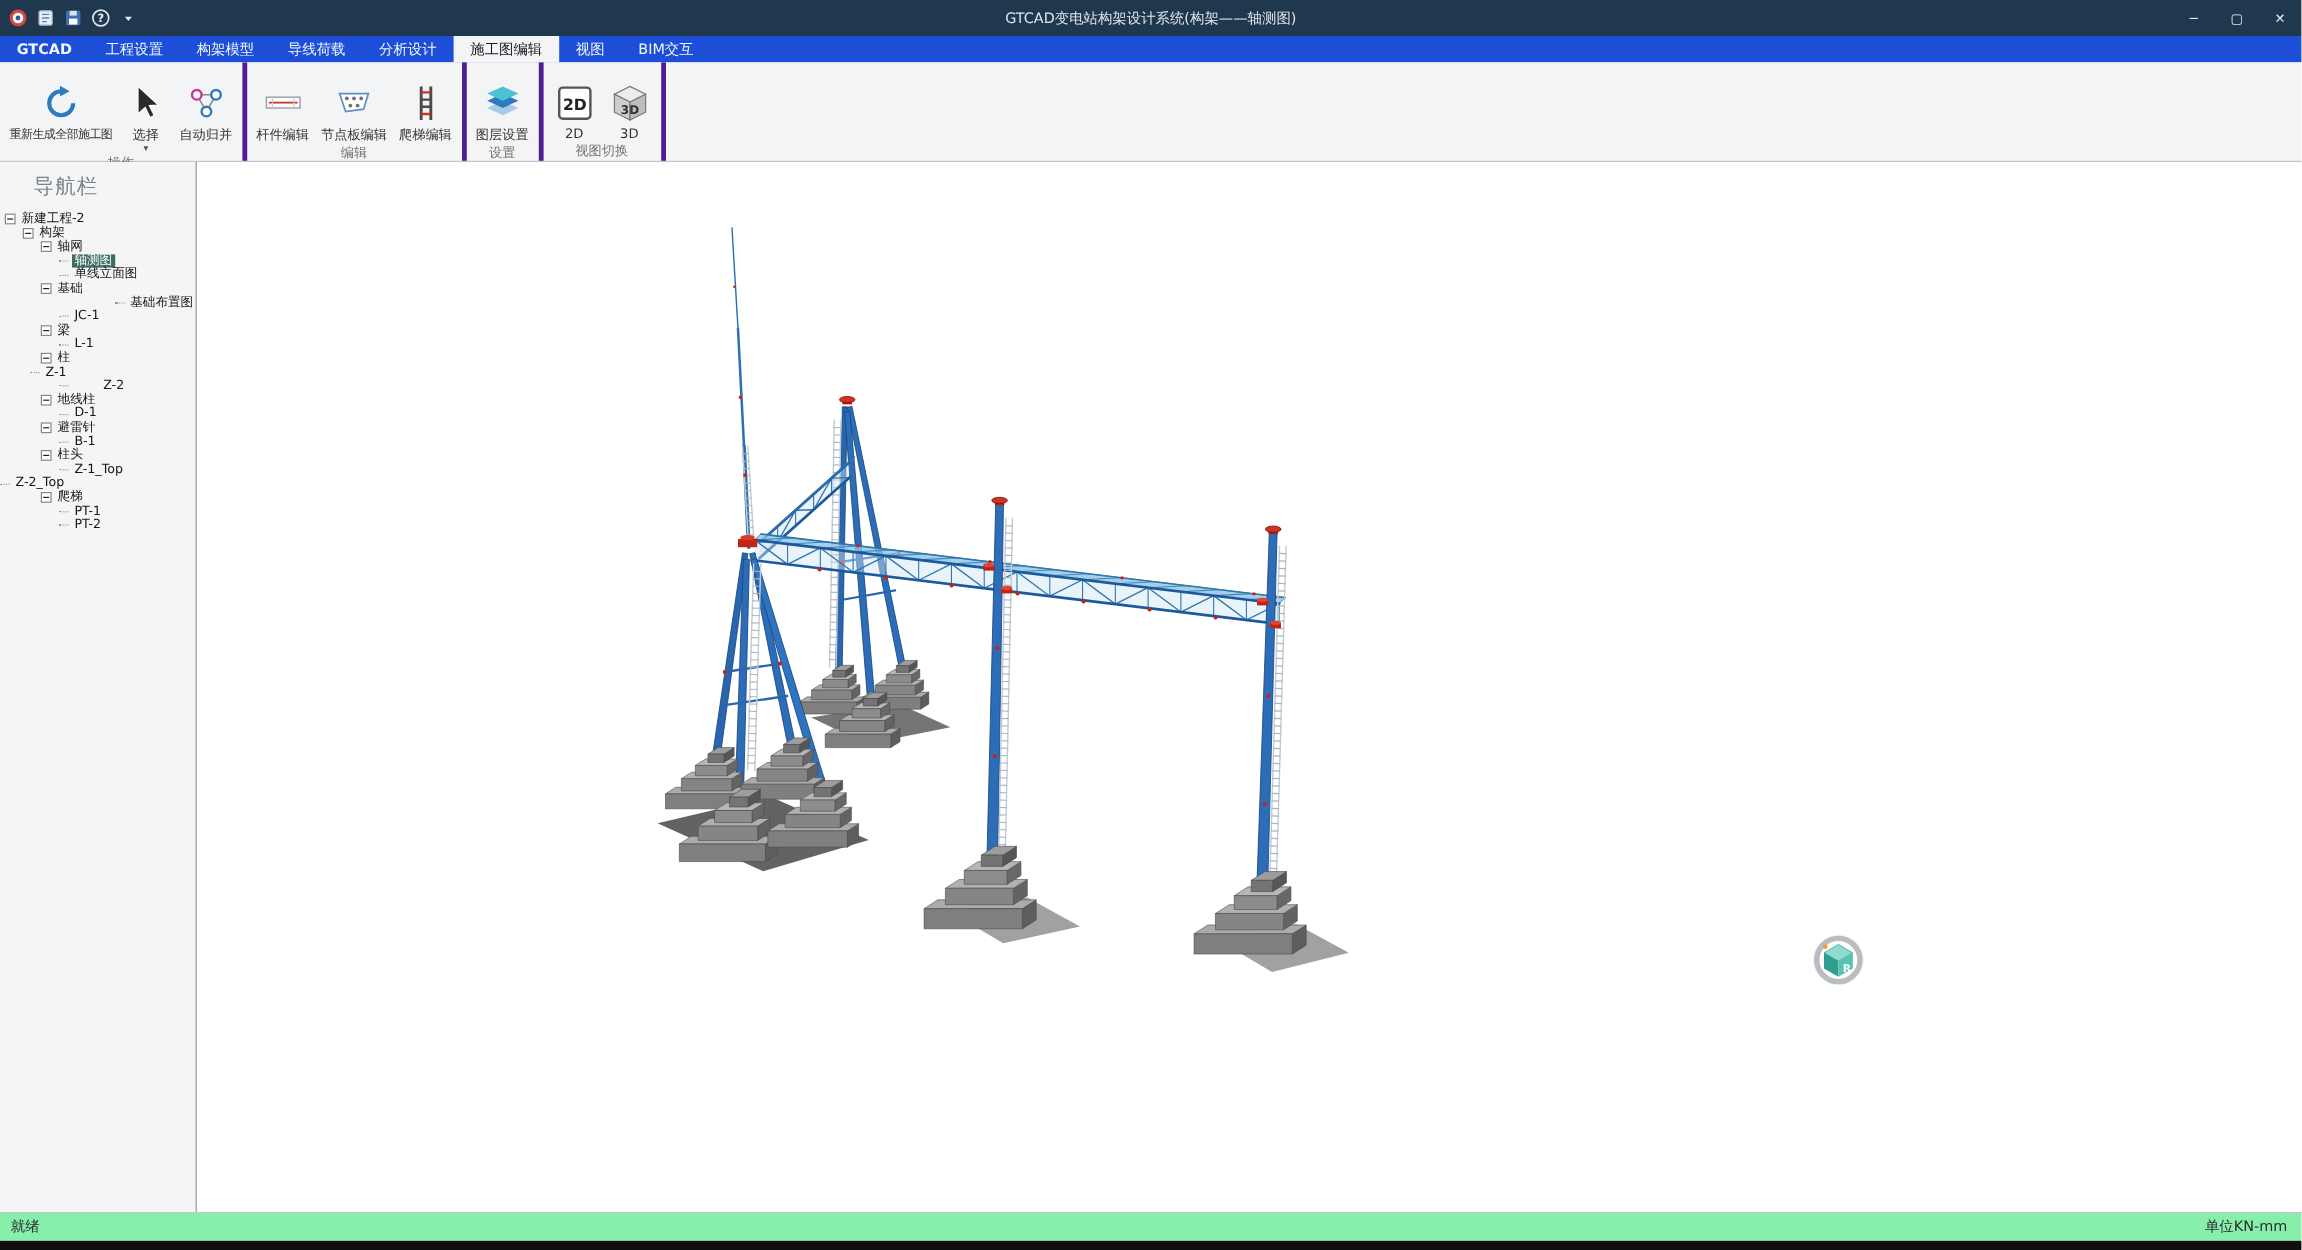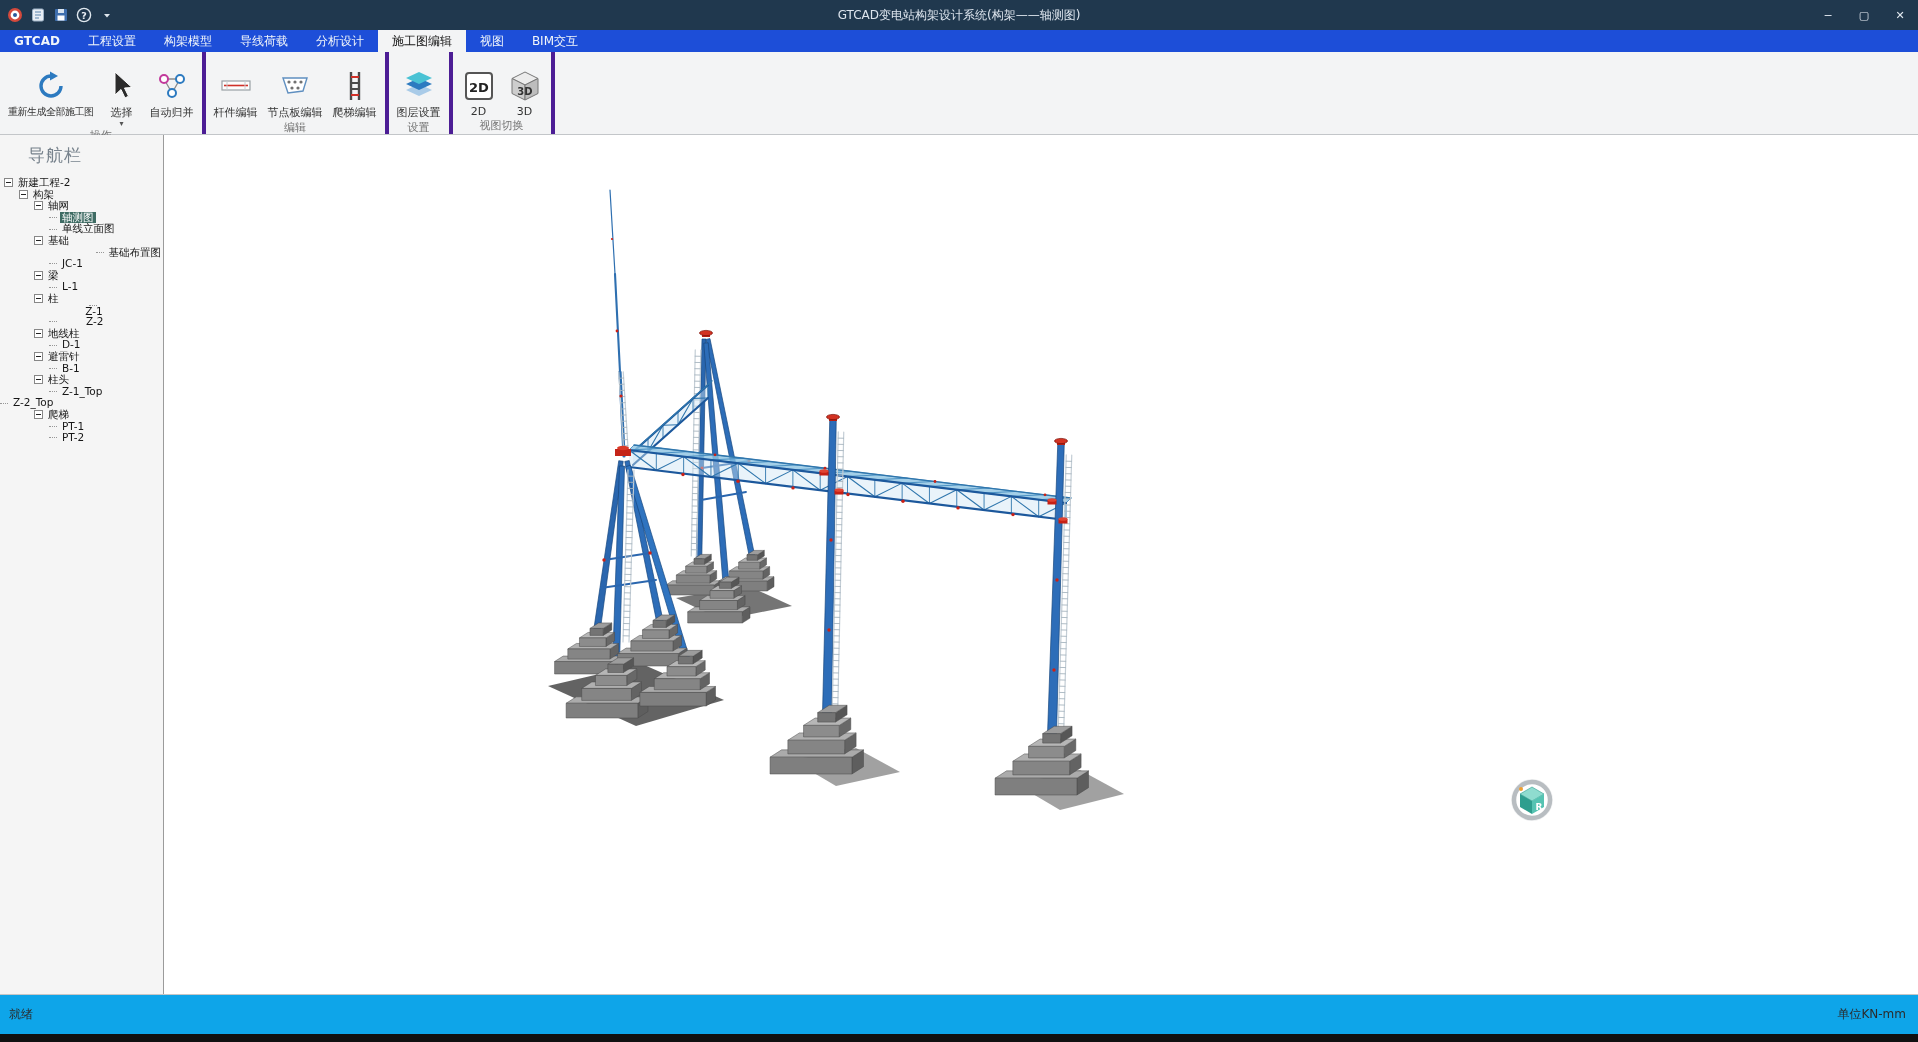--- a/index.html
+++ b/index.html
@@ -50,21 +50,21 @@
   .expander::after{content:"";position:absolute;left:1px;right:1px;top:3px;height:1px;background:#222}
   .leafdash{width:8px;height:0;border-top:1px dotted #979797;margin-right:3px;flex:none}
   .tlabel{padding:0 2px;line-height:11.5px}
   .tlabel.selected{background:#3e6b63;color:#fff}
 
   
   .viewport{position:absolute;left:165px;top:135px;right:0;bottom:32px;background:#fff}
   .viewport svg{width:100%;height:100%;display:block}
 
   
-  .statusbar{position:absolute;left:0;right:0;bottom:8px;height:40px;background:#0ea5e9;
+  .statusbar{position:absolute;left:0;right:0;bottom:8px;height:24px;background:#86efac;
              border-top:1px solid #c6c6c6;display:flex;align-items:center;font-size:12px;color:#2b2b2b}
   .status-left{padding-left:9px}
   .status-right{margin-left:auto;padding-right:12px}
   .bottomstrip{position:absolute;left:0;right:0;bottom:0;height:8px;background:#101010}
 </style>
 </head>
 <body>
 
 <div class="titlebar">
   <div class="qat">
@@ -278,21 +278,21 @@
         <span class="tlabel">梁</span>
       </div>
       <div class="trow" style="padding-left: 49px;">
         <span class="leafdash"></span>
         <span class="tlabel">L-1</span>
       </div>
       <div class="trow" style="padding-left: 34px;">
         <span class="expander"></span>
         <span class="tlabel">柱</span>
       </div>
-      <div class="trow" style="padding-left: 25px; flex-direction: column;">
+      <div class="trow" style="padding-left: 25px;">
         <span class="leafdash"></span>
         <span class="tlabel">Z-1</span>
       </div>
       <div class="trow" style="padding-left: 49px; gap: 24px;">
         <span class="leafdash"></span>
         <span class="tlabel">Z-2</span>
       </div>
       <div class="trow" style="padding-left: 34px;">
         <span class="expander"></span>
         <span class="tlabel">地线柱</span>

